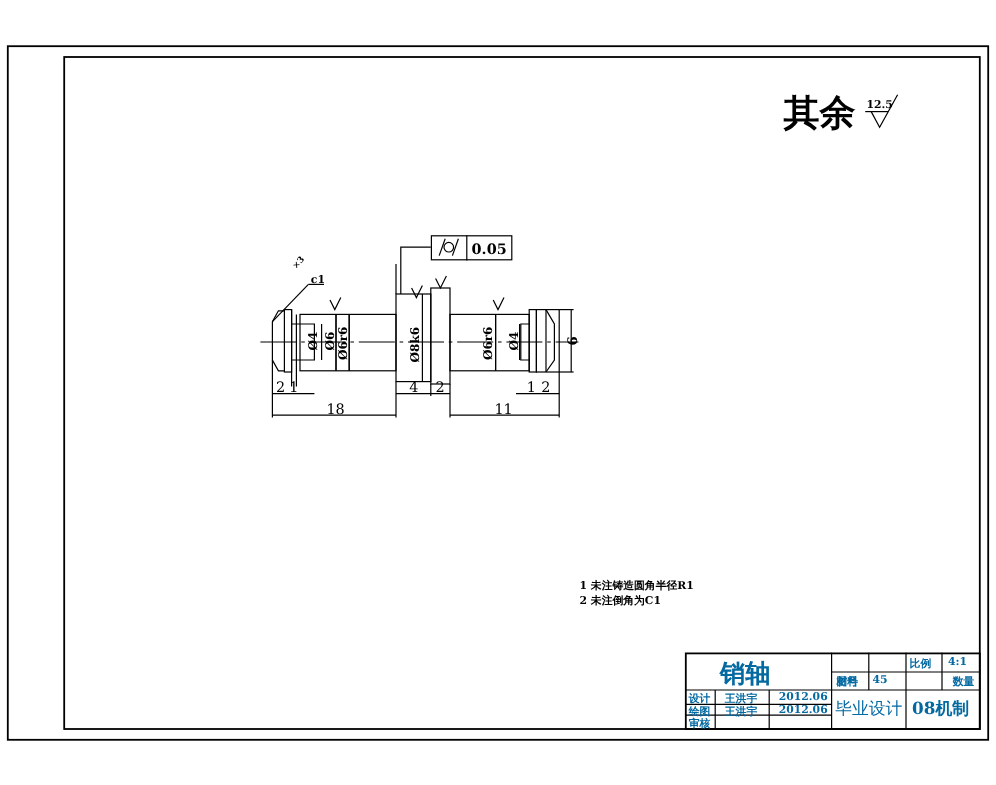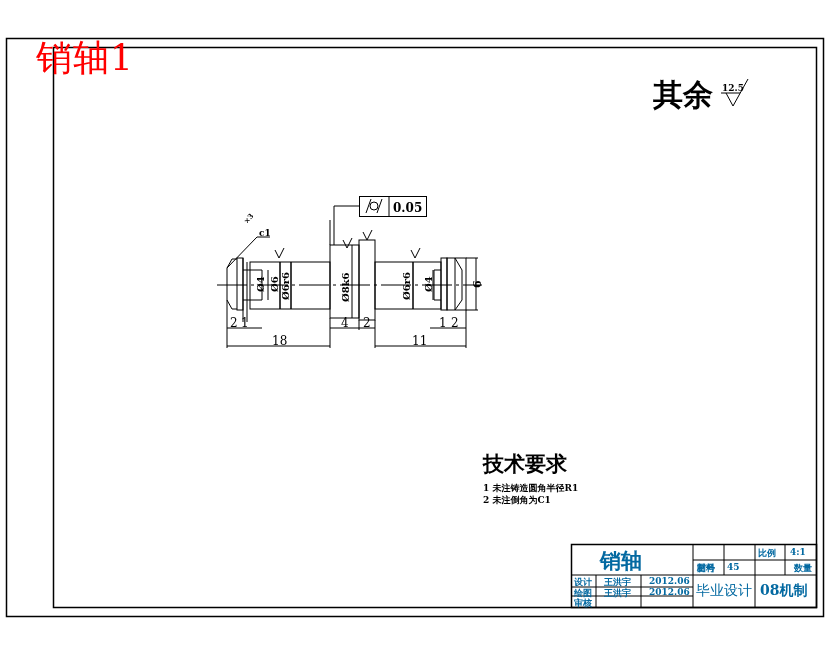--- a/index.html
+++ b/index.html
@@ -140,25 +140,23 @@
       <line x1="724" y1="544" x2="724" y2="575"></line>
       <line x1="755" y1="544" x2="755" y2="607"></line>
       <line x1="785" y1="544" x2="785" y2="575"></line>
       <line x1="571" y1="587" x2="693" y2="587"></line>
       <line x1="571" y1="596" x2="693" y2="596"></line>
       <line x1="596" y1="575" x2="596" y2="607"></line>
       <line x1="641" y1="575" x2="641" y2="607"></line>
     </g>
   </svg>
 
-  <div class="red-title">销轴1</div>
   <div class="rough-note">其余</div>
   <div class="rough-val">12.5</div>
 
-  <div class="tech-title">技术要求</div>
   <div class="tech-line" style="top:482px;text-align:center;">1  未注铸造圆角半径R1</div>
   <div class="tech-line" style="top:494px;">2  未注倒角为C1</div>
 
   
   <div class="tb" style="left:600px; top:547px; font-size:21px;">销轴</div>
   <div class="tb" style="left:697px; top:562px; font-size:9px;">图号</div>
   <div class="tb" style="left:727px; top:547px; font-size:9px;"></div>
   <div class="tb" style="left:758px; top:547px; font-size:9px;">比例</div>
   <div class="tb" style="left:790px; top:547px; font-size:9px;text-align:center;">4:1</div>
   <div class="tb" style="left:697px; top:562px; font-size:9px;">材料</div>

